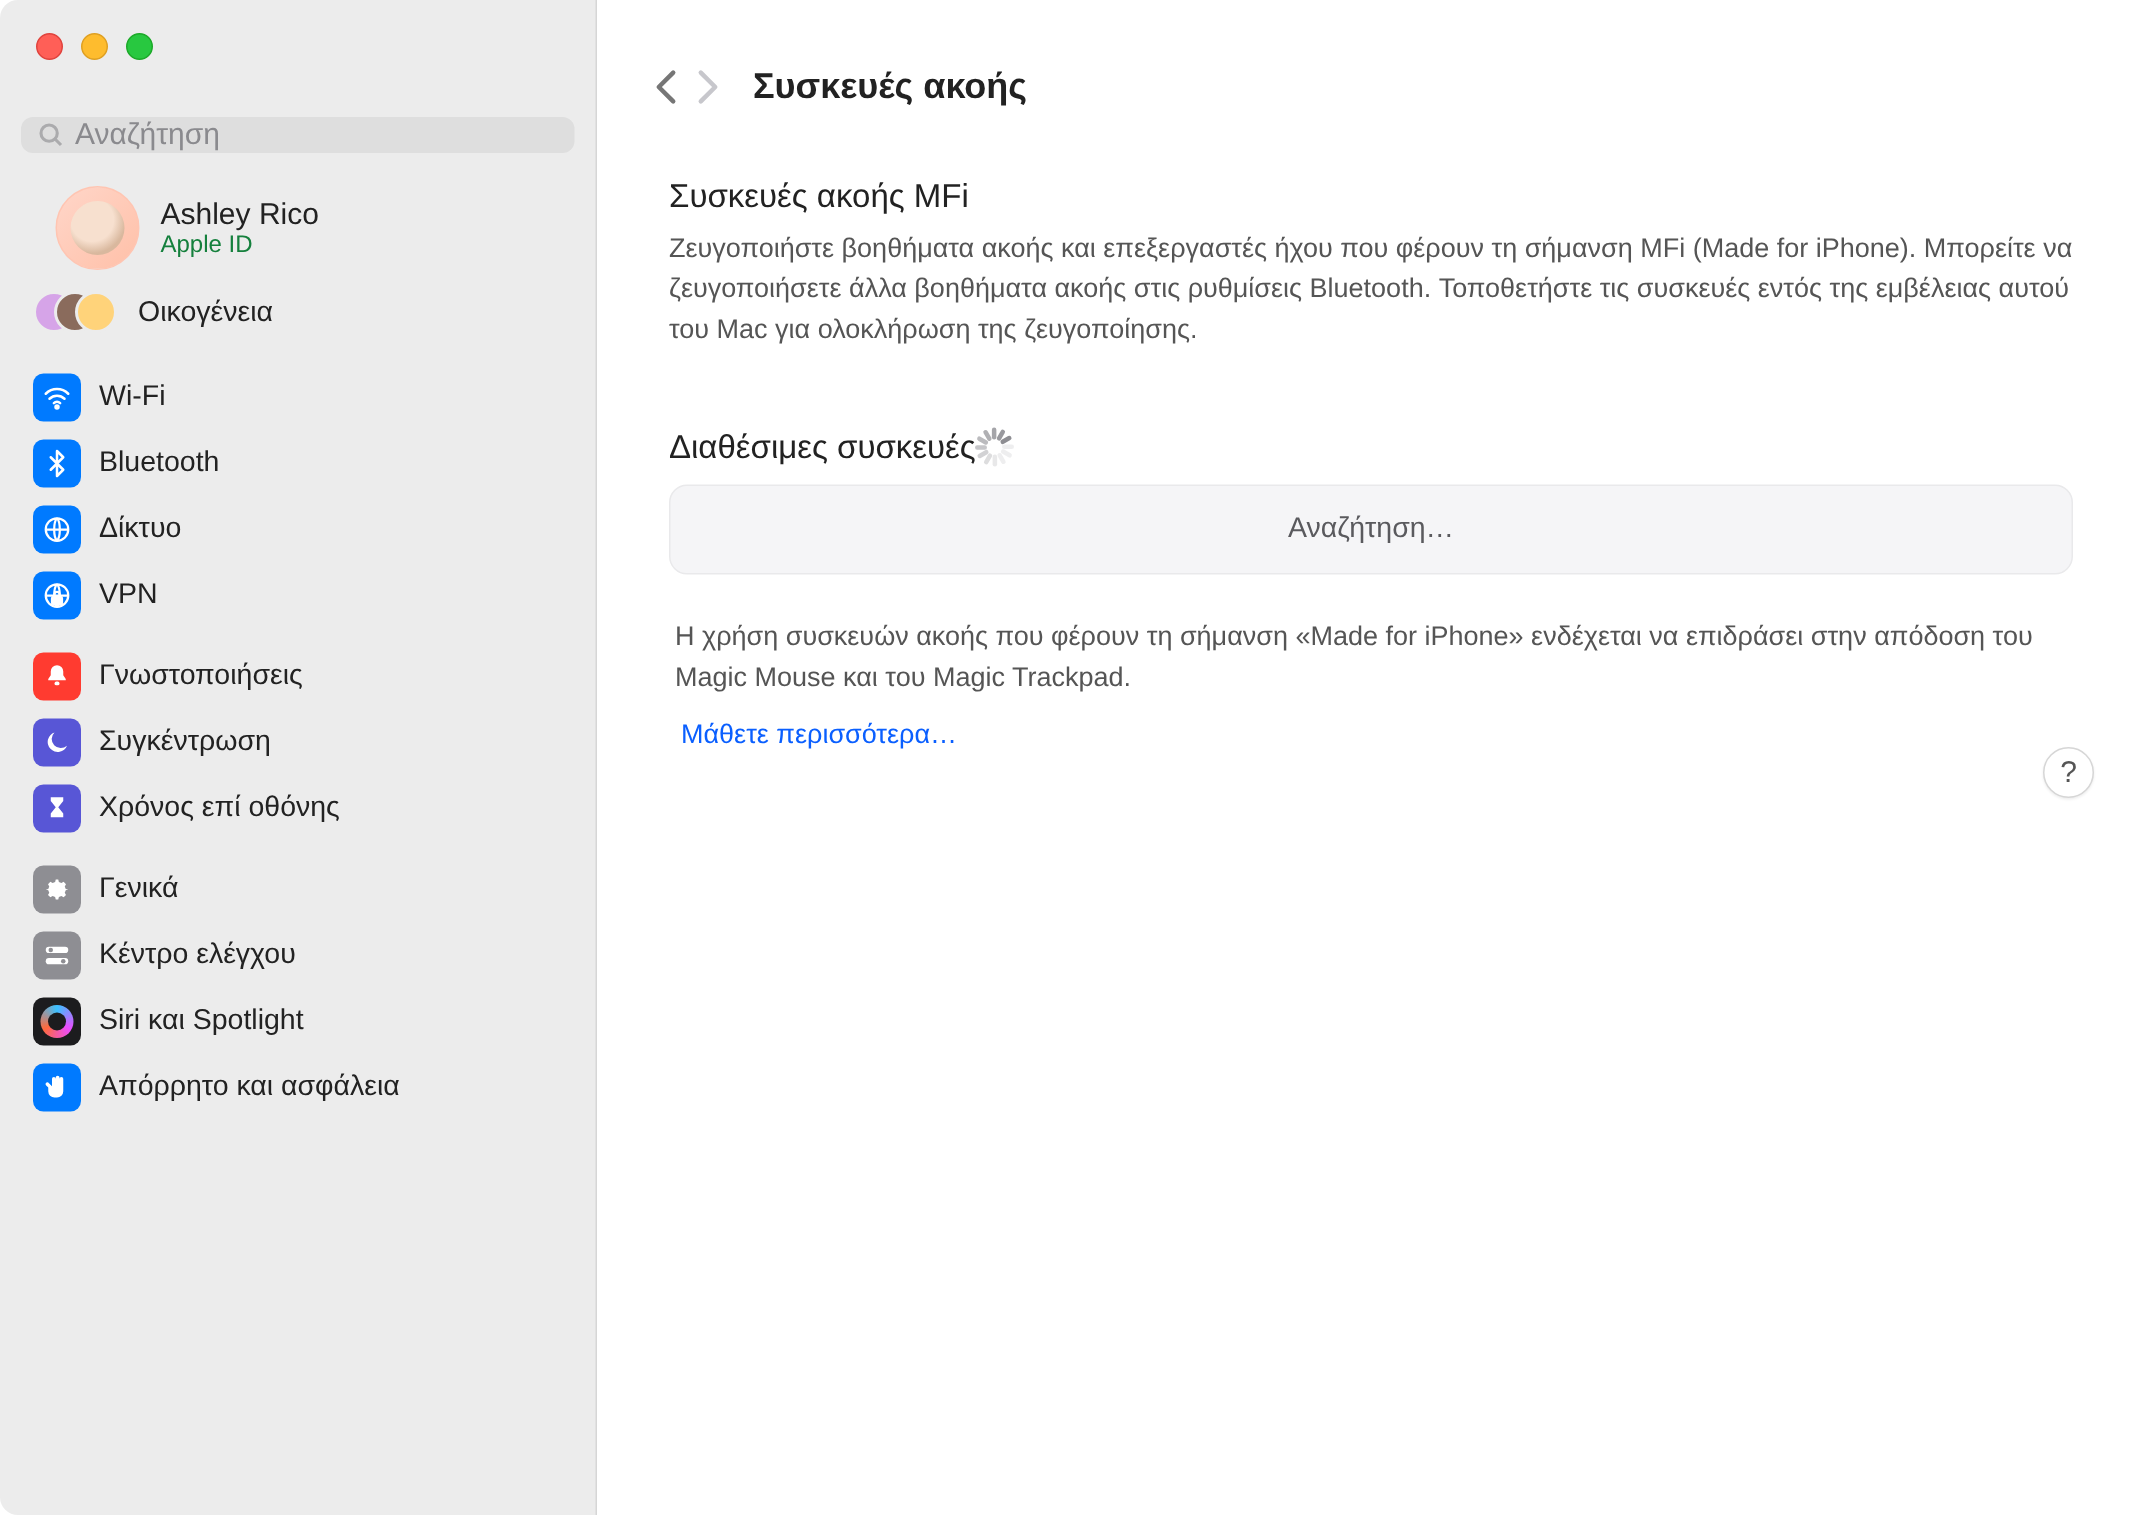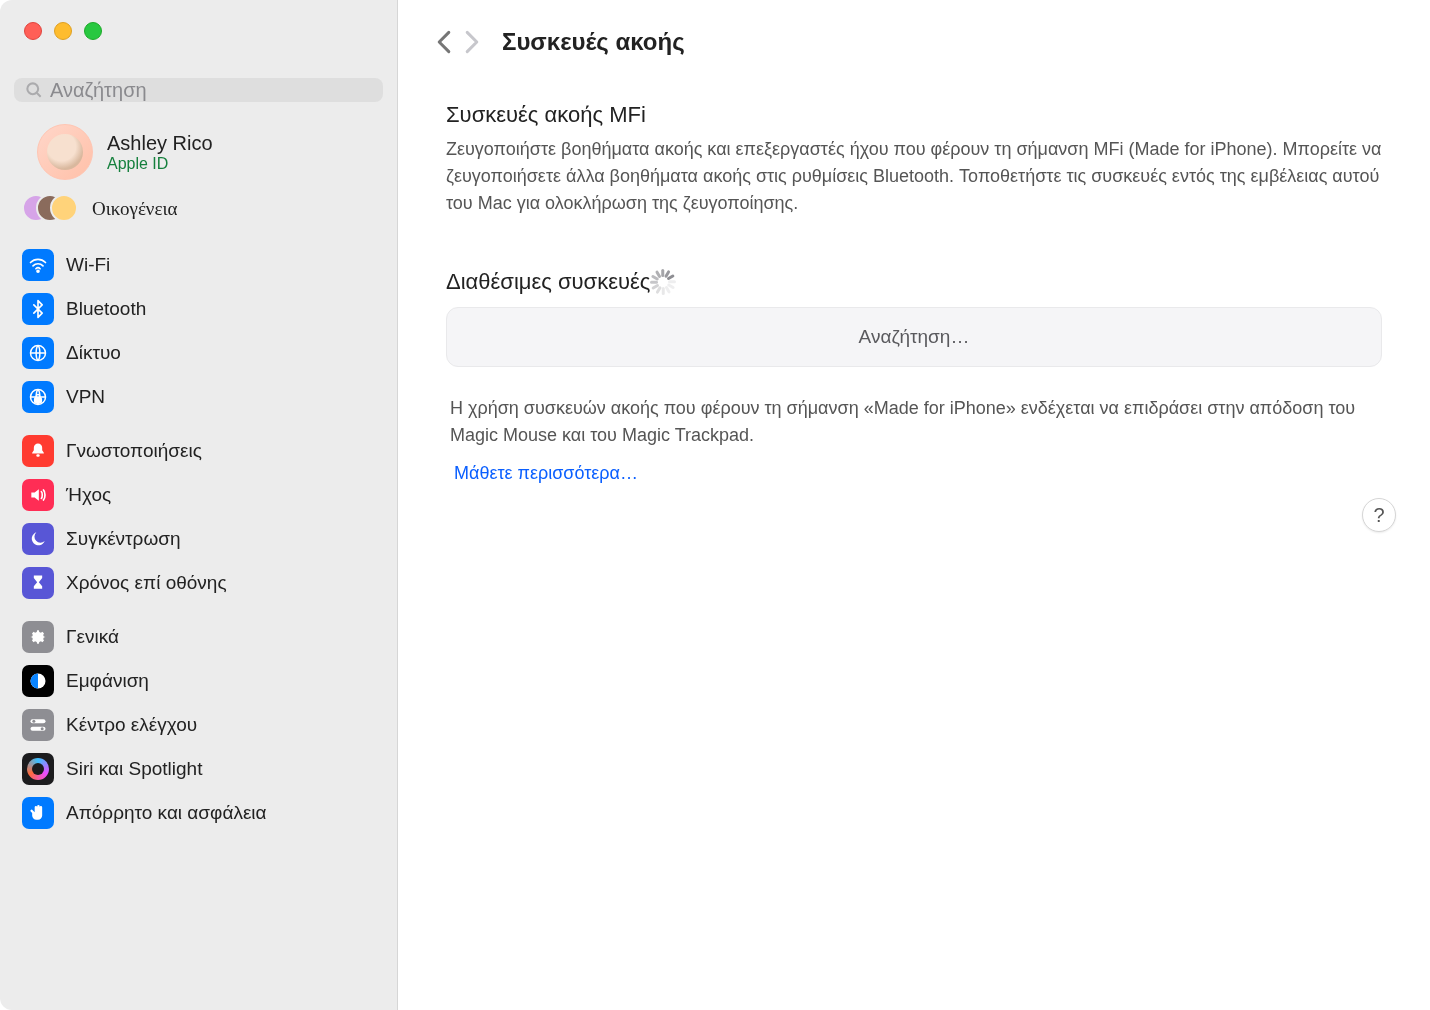--- a/index.html
+++ b/index.html
@@ -81,21 +81,21 @@
     .family-avatars {
       width: 56px; height: 30px; position: relative;
     }
     .mini-av {
       width: 28px; height: 28px; border-radius: 50%; position: absolute;
       border: 2px solid #ececec;
     }
     .mini-av.a { left: 0; background: #d6a4e8; }
     .mini-av.b { left: 14px; background: #8a6b5c; }
     .mini-av.c { left: 28px; background: #ffd37a; }
-    .family-row .label { font-size: 19px; color: #222; font-family: Liberation Serif, serif; }
+    .family-row .label { font-size: 19px; color: #222; }
     .nav-group { padding: 10px 14px 0 14px; }
     .nav-item {
       display: flex;
       align-items: center;
       gap: 12px;
       padding: 5px 8px;
       border-radius: 8px;
       font-size: 19px;
       color: #222;
       cursor: default;
@@ -119,21 +119,21 @@
     .ic-siri::after { content:""; position:absolute; inset:10px; border-radius:50%; background:#1c1c1e;}
     .content {
       flex: 1;
       background: #fff;
       padding: 0;
       overflow-y: auto;
     }
     .content-header {
       display: flex;
       align-items: center;
-      padding: 24px 40px 18px 32px;
+      padding: 40px 40px 18px 32px;
     }
     .nav-btn {
       width: 28px; height: 36px; display: flex; align-items: center; justify-content: center;
       color: #767676; cursor: default;
     }
     .nav-btn.disabled { color: #c7c7cc; }
     .nav-btn svg { width: 16px; height: 24px; }
     .page-title { font-size: 24px; font-weight: 700; color: #222; margin-left: 16px;}
     .section {
       padding: 24px 48px 0 48px;
@@ -288,29 +288,20 @@
         <div class="nav-item">
           <div class="nav-icon ic-red">
             <svg viewBox="0 0 24 24" fill="#fff">
               <path d="M12 3a5 5 0 00-5 5v3l-2 3v1h14v-1l-2-3V8a5 5 0 00-5-5z"></path>
               <rect x="10" y="16" width="4" height="3" rx="1.5"></rect>
             </svg>
           </div>
           <span>Γνωστοποιήσεις</span>
         </div>
         <div class="nav-item">
-          <div class="nav-icon ic-pink">
-            <svg viewBox="0 0 24 24" fill="#fff">
-              <path d="M4 9v6h4l5 4V5L8 9H4z"></path>
-              <path d="M16 8c1.5 1 1.5 7 0 8M18.5 6c2.5 2 2.5 10 0 12" fill="none" stroke="#fff" stroke-width="2" stroke-linecap="round"></path>
-            </svg>
-          </div>
-          <span>Ήχος</span>
-        </div>
-        <div class="nav-item">
           <div class="nav-icon ic-indigo">
             <svg viewBox="0 0 24 24" fill="#fff">
               <path d="M20 14.5A8 8 0 1110 4a6.5 6.5 0 0010 10.5z"></path>
             </svg>
           </div>
           <span>Συγκέντρωση</span>
         </div>
         <div class="nav-item">
           <div class="nav-icon ic-indigo">
             <svg viewBox="0 0 24 24" fill="#fff">
@@ -321,29 +312,20 @@
         </div>
       </div>
     <div class="nav-group" id="group3">
         <div class="nav-item">
           <div class="nav-icon ic-gray">
             <svg viewBox="0 0 24 24" fill="#fff">
               <path d="M12 8a4 4 0 100 8 4 4 0 000-8zm9 4l-2-.5-.8-2 1-1.8-1.9-1.9-1.8 1-2-.8L13 4h-2l-.5 2-2 .8-1.8-1L4.8 7.7l1 1.8-.8 2L3 12l2 .5.8 2-1 1.8 1.9 1.9 1.8-1 2 .8.5 2h2l.5-2 2-.8 1.8 1 1.9-1.9-1-1.8.8-2 2-.5z"></path>
             </svg>
           </div>
           <span>Γενικά</span>
-        </div>
-        <div class="nav-item">
-          <div class="nav-icon ic-black">
-            <svg viewBox="0 0 24 24">
-              <circle cx="12" cy="12" r="9" fill="#fff"></circle>
-              <path d="M12 3a9 9 0 000 18V3z" fill="#0a84ff"></path>
-            </svg>
-          </div>
-          <span>Εμφάνιση</span>
         </div>
         <div class="nav-item">
           <div class="nav-icon ic-gray">
             <svg viewBox="0 0 24 24" fill="#fff">
               <rect x="3" y="5" width="18" height="5" rx="2.5"></rect>
               <rect x="3" y="14" width="18" height="5" rx="2.5"></rect>
               <circle cx="7" cy="7.5" r="1.8" fill="#8e8e93"></circle>
               <circle cx="17" cy="16.5" r="1.8" fill="#8e8e93"></circle>
             </svg>
           </div>

